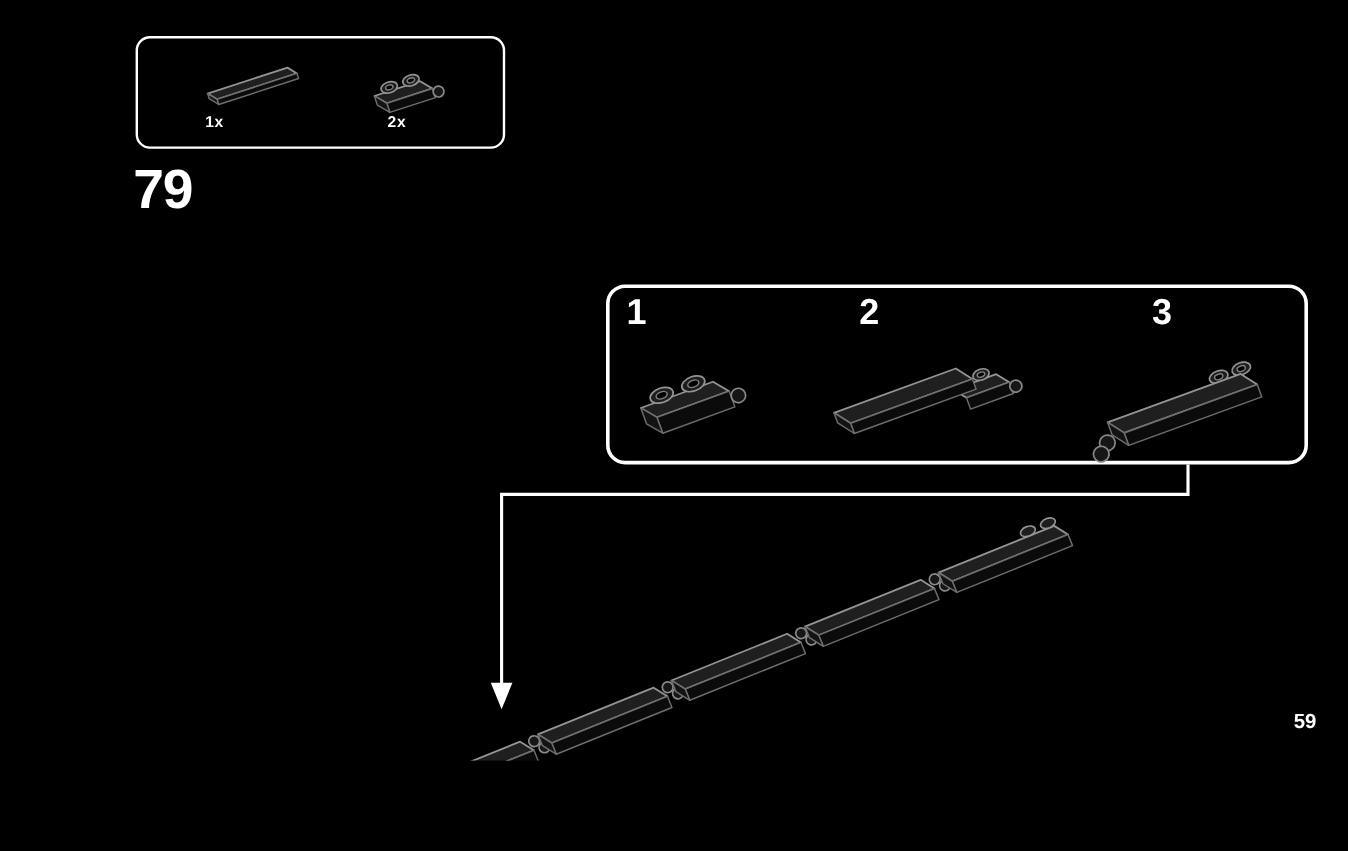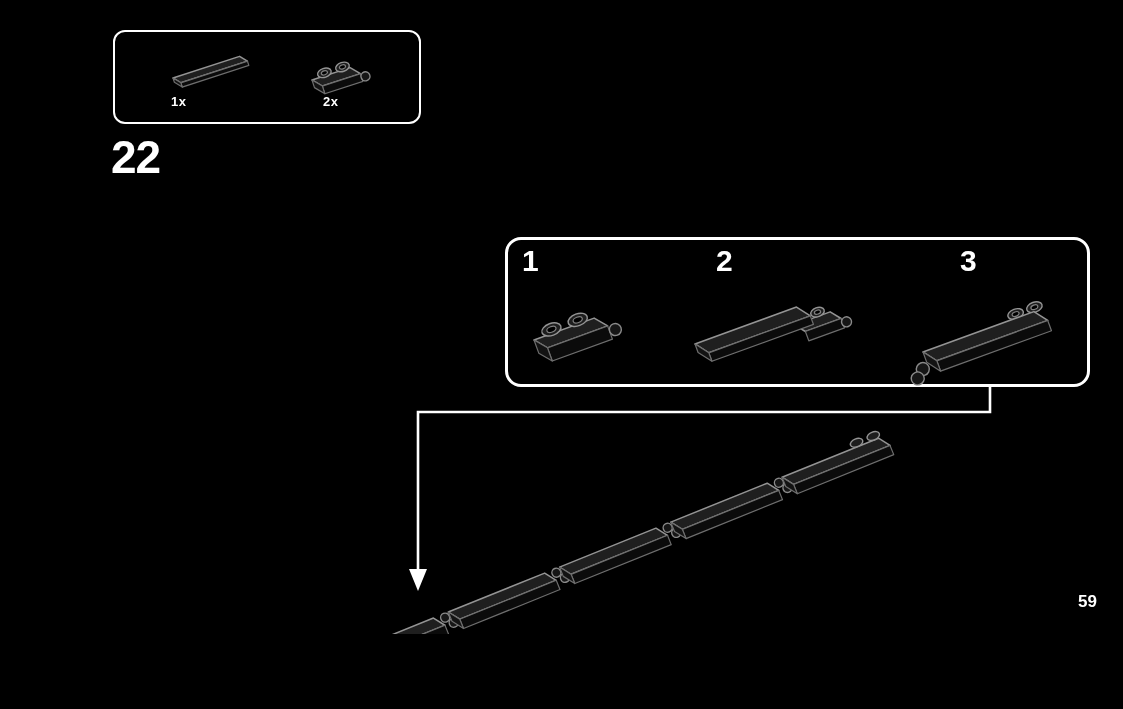--- a/index.html
+++ b/index.html
@@ -49,21 +49,21 @@
         <ellipse class="so" cx="14" cy="-3" rx="7" ry="4.5"></ellipse>
         <ellipse class="si" cx="14" cy="-3" rx="3.2" ry="2"></ellipse>
         <ellipse class="so" cx="33" cy="-3" rx="7" ry="4.5"></ellipse>
         <ellipse class="si" cx="33" cy="-3" rx="3.2" ry="2"></ellipse>
         <circle class="pb" cx="52" cy="13" r="4.5"></circle>
       </g>
     </svg>
     <div class="abs count-label" style="left:192px;top:62px;margin-left:16px;">2x</div>
   </div>
 
-  <div class="abs step-num">22</div>
+  <div class="abs step-num">79</div>
 
   <div class="box" id="sub-box">
     <div class="abs substep-num" style="left:14px;top:4px;">1</div>
     <div class="abs substep-num" style="left:208px;top:4px;">2</div>
     <div class="abs substep-num" style="left:452px;top:4px;">3</div>
 
     <svg class="abs" style="left:12px;top:34px;" width="120" height="108">
       <g transform="translate(14,66) rotate(-20)">
         <polygon class="pt" points="0,0 64,0 74,12 10,12"></polygon>
         <polygon class="ps" points="10,12 74,12 74,26 10,26"></polygon>

